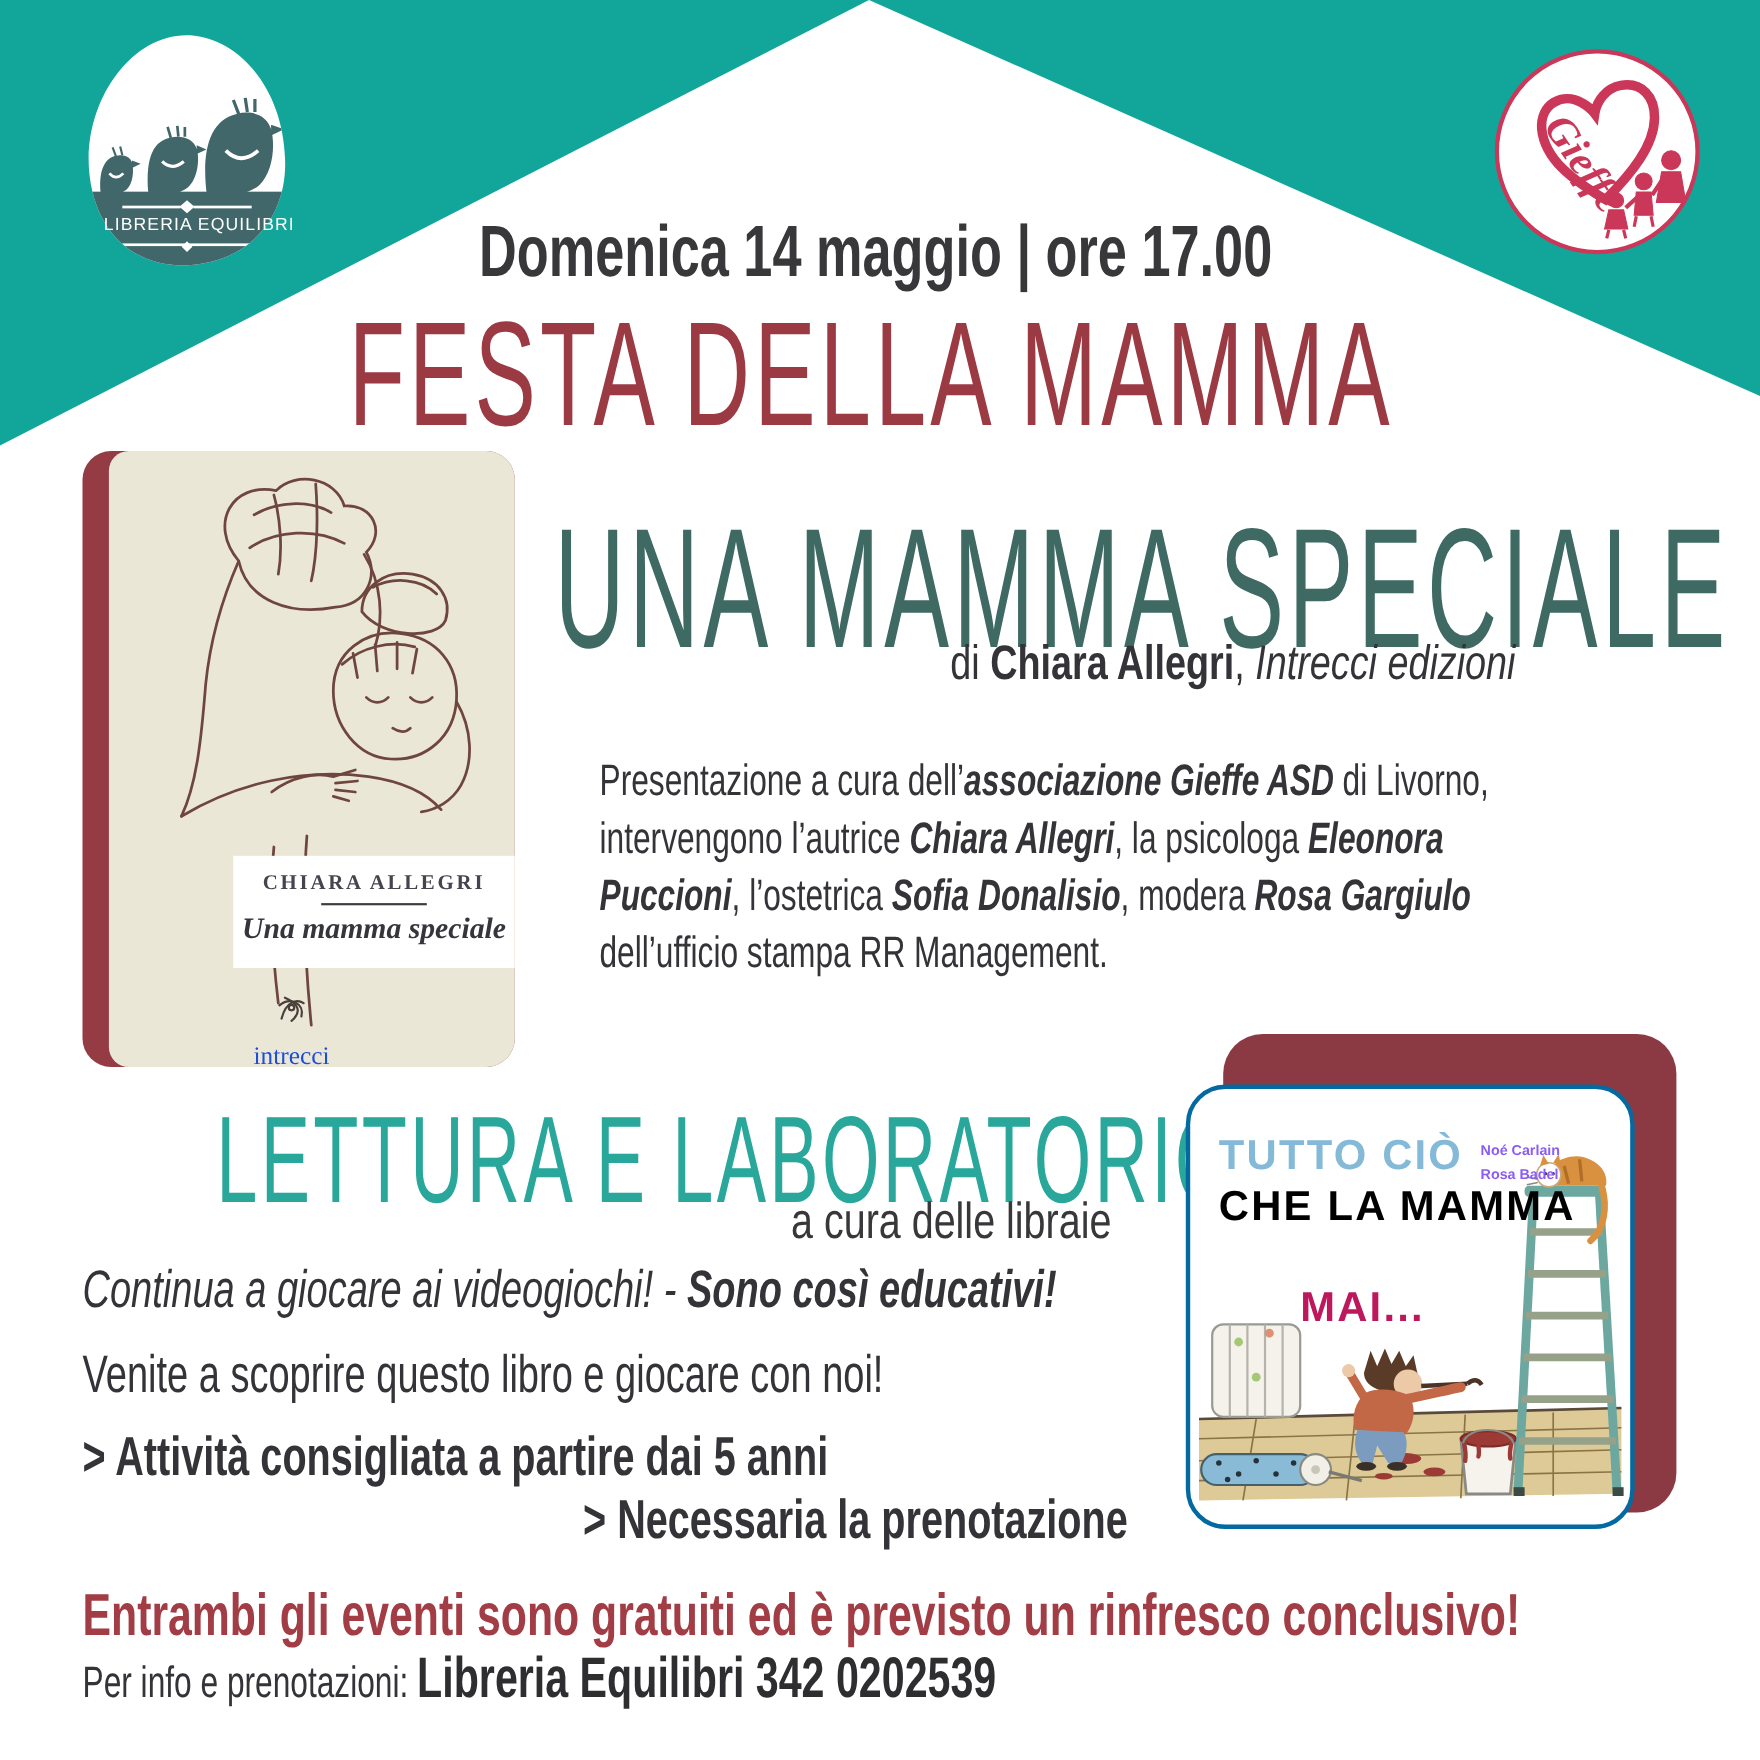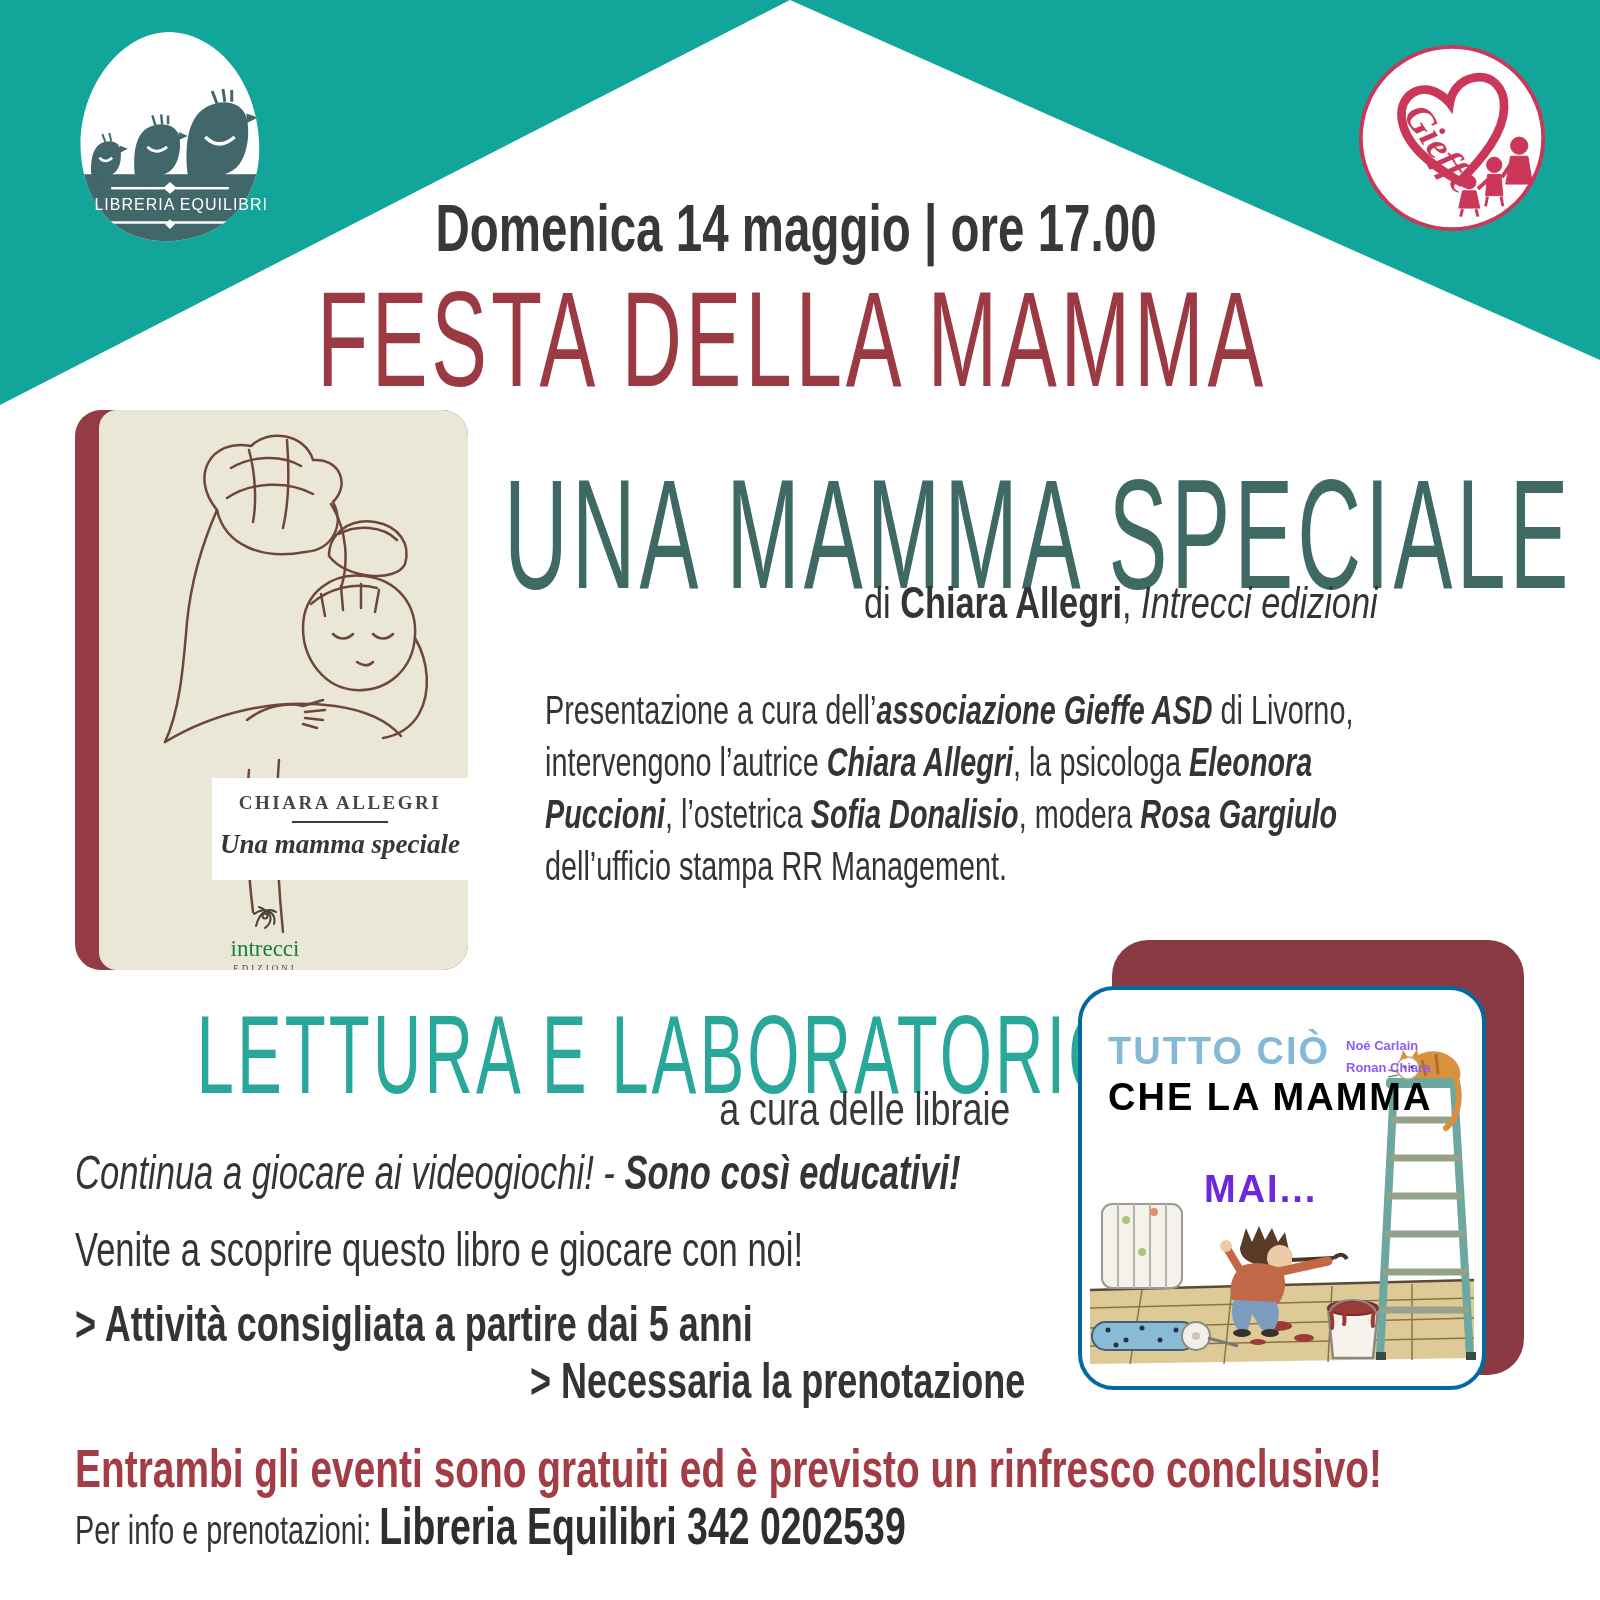--- a/index.html
+++ b/index.html
@@ -36,21 +36,21 @@
   .book1{left:75px;top:410px;width:393px;height:560px;background:#943b44;border-radius:26px;}
   .book1-inner{position:absolute;left:24px;top:0;right:0;bottom:0;background:#ebe7d7;
                border-radius:18px 26px 26px 18px;overflow:hidden;}
   .b1label{position:absolute;left:113px;top:368px;width:256px;height:102px;background:#ffffff;
            text-align:center;}
   .b1author{margin-top:14px;font-family:"Liberation Serif",serif;font-size:19px;letter-spacing:2.5px;
             color:#46454f;font-weight:700;}
   .b1div{width:96px;height:2px;background:#3c3c42;margin:7px auto 6px auto;}
   .b1title{font-family:"Liberation Serif",serif;font-size:27px;font-weight:700;font-style:italic;color:#35353b;}
   .b1pub{position:absolute;left:66px;top:492px;width:200px;text-align:center;}
-  .b1pubname{font-family:"Liberation Serif",serif;font-size:23px;color:#15803d;margin-top:2px;}
+  .b1pubname{font-family:"Liberation Serif",serif;font-size:23px;color:#1d4ed8;margin-top:12px;}
   .b1pubsub{font-family:"Liberation Serif",serif;font-size:9px;letter-spacing:3px;color:#4a3f3a;margin-top:1px;text-decoration:underline;}
   
   .book2shadow{left:1112px;top:940px;width:412px;height:435px;background:#8b3a43;border-radius:36px;}
   .book2{left:1078px;top:986px;width:400px;height:396px;background:#ffffff;border:4px solid #0369a1;
          border-radius:36px;overflow:hidden;}
   .b2t{position:absolute;left:26px;font-weight:700;font-size:38px;letter-spacing:2px;
        font-family:"Liberation Sans",sans-serif;}
   .b2auth{position:absolute;left:264px;font-size:13px;color:#8b5cf6;font-weight:700;}
   
   .eqlogo{left:72px;top:28px;width:196px;height:218px;}
@@ -287,21 +287,21 @@
       <polygon points="318,70 321,60 326,68" fill="#d9903f"></polygon>
       <polygon points="330,67 335,59 337,69" fill="#d9903f"></polygon>
       <circle cx="323" cy="77" r="1.5" fill="#3a3028"></circle>
       <circle cx="330" cy="77" r="1.5" fill="#3a3028"></circle>
       <path d="M316,82 L306,80 M316,85 L306,87" stroke="#8a8a84" stroke-width="1.5"></path>
       <path d="M374,88 C380,108 376,128 364,138" stroke="#d9903f" stroke-width="6" fill="none" stroke-linecap="round"></path>
     </g>
   </svg>
   <div class="b2t" style="top: 40px; color: rgb(132, 186, 216);">TUTTO CIÒ</div>
   <div class="b2t" style="top: 86px; color: #000000;">CHE LA MAMMA</div>
-  <div class="b2t" style="top: 178px; left: 122px; color: #6d28d9;">MAI...</div>
+  <div class="b2t" style="top: 178px; left: 100px; color: #be185d;">MAI...</div>
   <div class="b2auth" style="top:48px;">Noé Carlain</div>
-  <div class="b2auth" style="top:70px;">Ronan Chiara</div>
+  <div class="b2auth" style="top:70px;">Rosa Badel</div>
 </div>
 
 <div class="cxl entrambi">Entrambi gli eventi sono gratuiti ed è previsto un rinfresco conclusivo!</div>
 <div class="cxl finfo">
   <span class="lab">Per info e prenotazioni: </span><span class="val">Libreria Equilibri 342 0202539</span>
 </div>
 
 </body></html>

